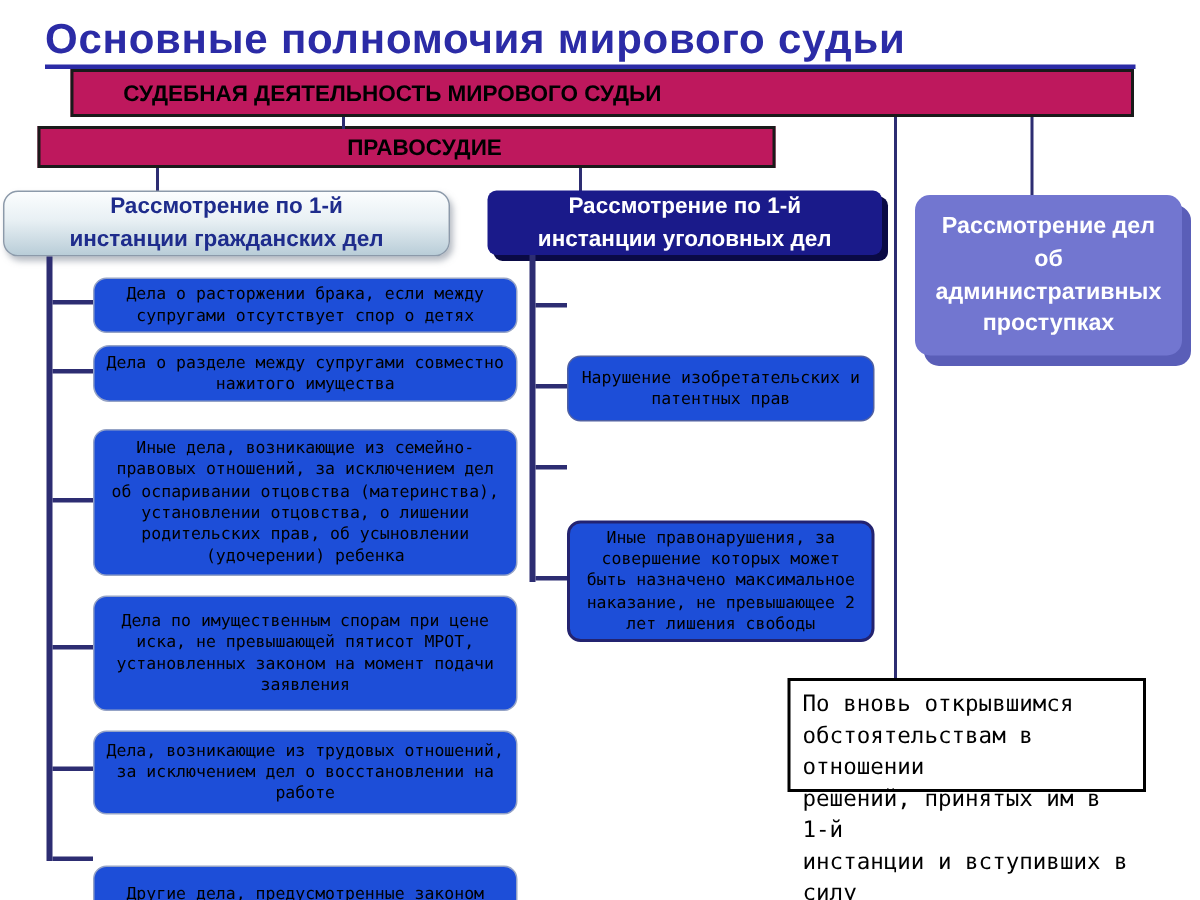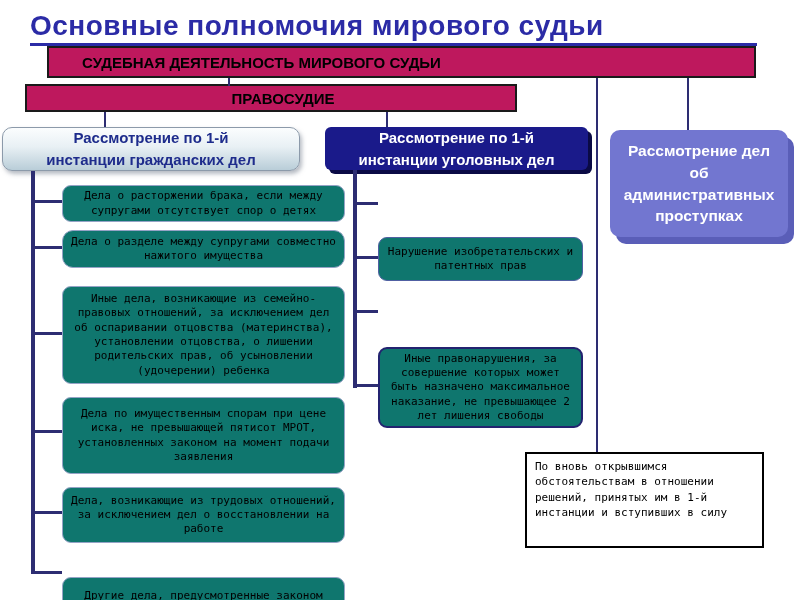--- a/index.html
+++ b/index.html
@@ -45,43 +45,43 @@
   }
   #hdr-admin{
     left:610px;top:130px;width:178px;height:107px;
     border-radius:10px;background:#7276d0;color:#ffffff;
     font-size:15.5px;font-weight:bold;line-height:1.4;
     box-shadow:6px 7px 0 #5a5eb8;
   }
 
   
   .item{
-    background:#0f766e;border:1px solid #95a3c6;border-radius:9px;
+    background:#1d4ed8;border:1px solid #95a3c6;border-radius:9px;
     font-family:"DejaVu Sans Mono",monospace;font-size:11px;line-height:1.3;
     color:#000;padding:2px 3px;
   }
   .item-crim{border-color:#5060a2;}
   .civil-col{left:62px;width:283px;}
   .crim-col{left:378px;width:205px;}
   #ci1{top:185px;height:37px;}
   #ci2{top:230px;height:38px;border-radius:11px;}
   #ci3{top:286px;height:98px;}
   #ci4{top:397px;height:77px;}
   #ci5{top:487px;height:56px;}
   #ci6{top:553px;height:39px;margin-top:24px;}
   #cr1{top:185px;height:43px;}
   #cr2{top:237px;height:44px;}
   #cr3{top:293px;height:43px;}
   #cr4{top:347px;height:81px;border:2px solid #232370;}
 
   
   #review-box{
-    left:525px;top:452px;width:239px;height:96px;
+    left:525px;top:452px;width:239px;height:76px;
     background:#fff;border:2px solid #000;
-    font-family:"DejaVu Sans Mono",monospace;font-size:11px;line-height:1.4;
+    font-family:"DejaVu Sans Mono",monospace;font-size:15px;line-height:1.4;
     color:#000;padding:5px 8px;text-align:left;
   }
 </style>
 </head>
 <body>
 
 <div id="slide">
 
   <div id="title" class="abs">Основные полномочия мирового судьи</div>
 

